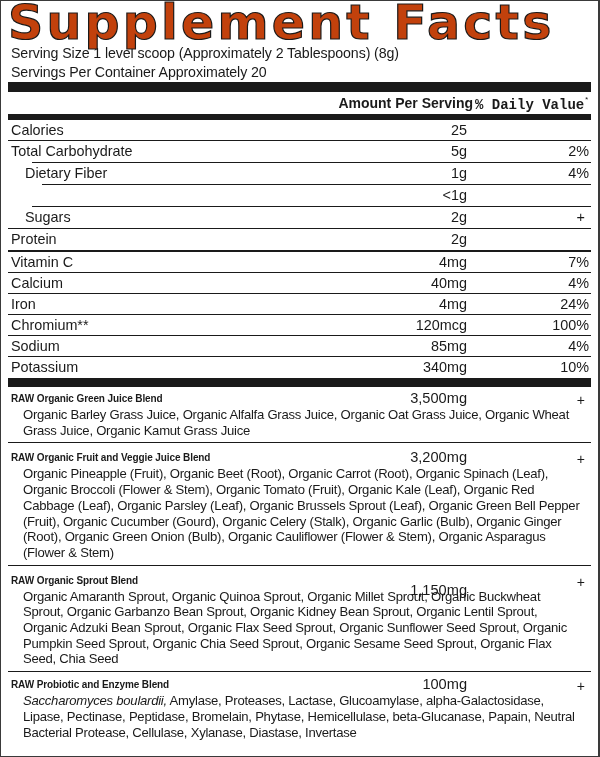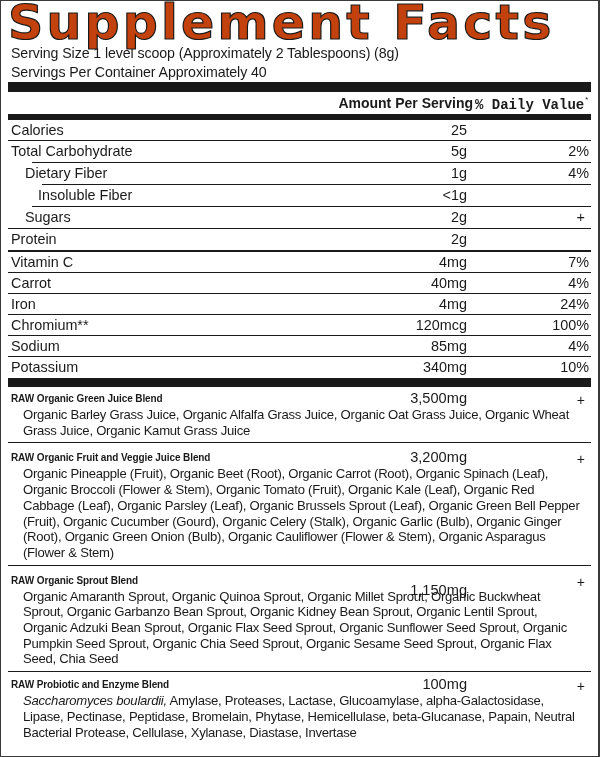--- a/index.html
+++ b/index.html
@@ -47,21 +47,21 @@
     .footer div { margin-left: 0px; white-space: nowrap; }
   </style>
 </head>
 <body>
 
 <div class="frame"></div>
 
 <div class="panel">
   <div class="title">Supplement Facts</div>
   <div class="serving">Serving Size 1 level scoop (Approximately 2 Tablespoons) (8g)</div>
-  <div class="serving">Servings Per Container Approximately 40</div>
+  <div class="serving">Servings Per Container Approximately 20</div>
   <div class="bar-thick"></div>
 
   <div class="hdr">
     <span class="amt">Amount Per Serving</span>
     <span class="dv"><span>% Daily Value</span><sup>*</sup></span>
   </div>
   <div class="bar-med"></div>
 
   <div class="row">
     <span class="lbl">Calories</span>
@@ -77,21 +77,20 @@
   <div class="subline i1"></div>
 
   <div class="row ind1 noline">
     <span class="lbl">Dietary Fiber</span>
     <span class="amt">1g</span>
     <span class="dv">4%</span>
   </div>
   <div class="subline i1" style="margin-left:34px"></div>
 
   <div class="row ind2 noline">
-    <span class="lbl">Insoluble Fiber</span>
     <span class="amt">&lt;1g</span>
     <span class="dv"></span>
   </div>
   <div class="subline i1"></div>
 
   <div class="row ind1 noline">
     <span class="lbl">Sugars</span>
     <span class="amt">2g</span>
     <span class="dv" style="right:6px">+</span>
   </div>
@@ -104,21 +103,21 @@
   </div>
   <div class="subline full thick2"></div>
 
   <div class="row">
     <span class="lbl">Vitamin C</span>
     <span class="amt">4mg</span>
     <span class="dv">7%</span>
   </div>
 
   <div class="row">
-    <span class="lbl">Carrot</span>
+    <span class="lbl">Calcium</span>
     <span class="amt">40mg</span>
     <span class="dv">4%</span>
   </div>
 
   <div class="row">
     <span class="lbl">Iron</span>
     <span class="amt">4mg</span>
     <span class="dv">24%</span>
   </div>
 

